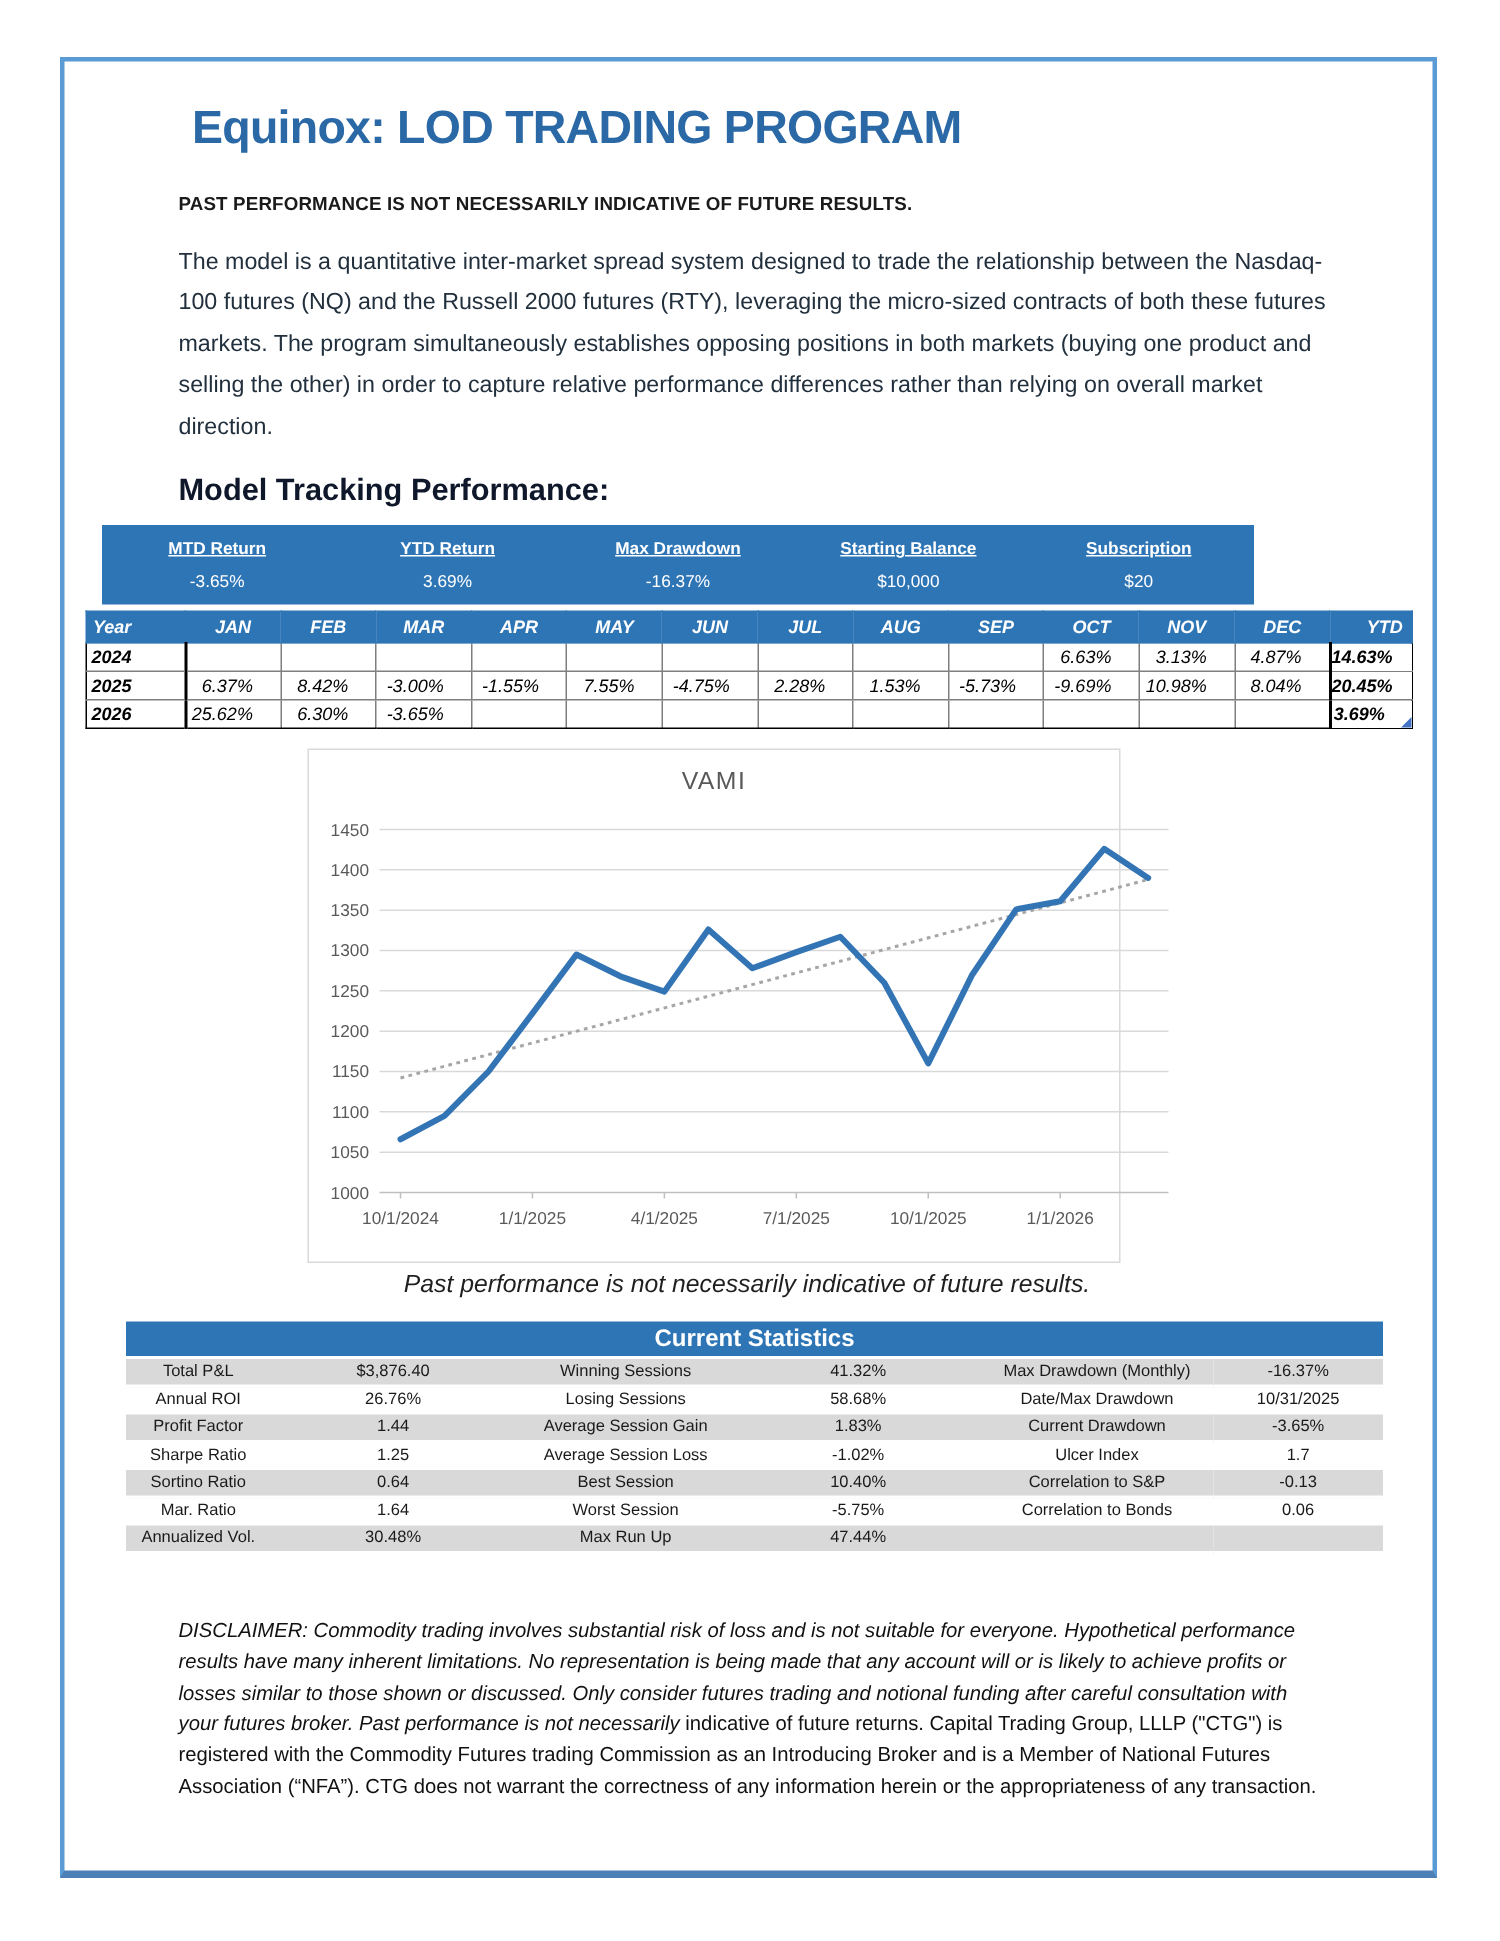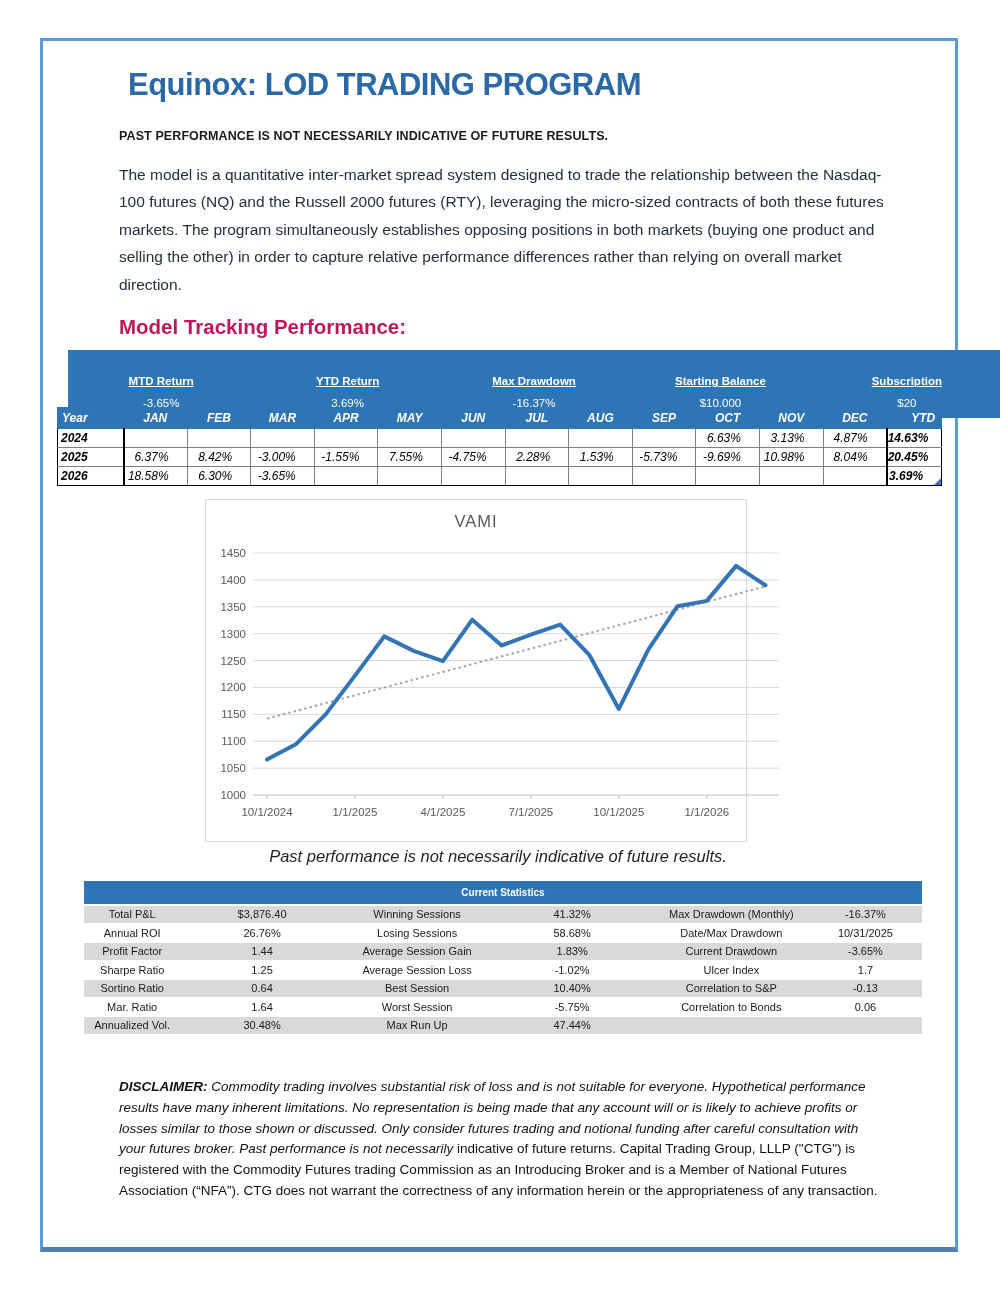--- a/index.html
+++ b/index.html
@@ -6,24 +6,24 @@
   html,body { width:1000px; height:1294px; background:#ffffff; font-family:"Liberation Sans", sans-serif; }
   .page {
     position:absolute; left:40px; top:38px; width:918px; height:1214px;
     background:#fff; border:3px solid #5B9BD5; border-bottom:5px solid #4C7FB5;
   }
   .abs { position:absolute; }
 
   .title { left:85px; top:26px; font-size:31px; font-weight:600; letter-spacing:-0.5px; color:#2A68A6; }
   .warning { left:76px; top:88px; font-size:12.5px; font-weight:bold; color:#1a1a1a; letter-spacing:0.1px; }
   .descr { left:76px; top:120px; width:774px; font-size:15.5px; line-height:27.4px; color:#22303E; }
-  .sect-head { left:76px; top:274px; font-size:20.5px; font-weight:600; color:#be185d; }
-
-  
-  .summary { left:25px; top:309px; width:932px; background:#2E75B6; color:#fff; display:flex; padding:25px 0 9px 0; }
+  .sect-head { left:76px; top:274px; font-size:20.5px; font-weight:600; color:#0f172a; }
+
+  
+  .summary { left:25px; top:309px; width:768px; background:#2E75B6; color:#fff; display:flex; padding:10px 0 9px 0; }
   .sum-col { flex:1; text-align:center; }
   .sum-label { font-size:11.5px; font-weight:bold; text-decoration:underline; }
   .sum-value { font-size:11.5px; margin-top:10px; }
 
   
   .monthly-wrap { left:14px; top:366px; width:884px; }
   table.monthly { width:884px; border-collapse:collapse; table-layout:fixed; font-size:12px;font-style:italic; }
   table.monthly th {
     background:#2E75B6; color:#fff; font-weight:bold; height:21px;
     text-align:center; border:1px solid #2E75B6;
@@ -45,30 +45,30 @@
 
   
   .chart-box { left:162px; top:458px; width:542px; height:343px; border:1px solid #D9D9D9; background:#fff; }
   .chart-title { position:absolute; left:0; top:12px; width:100%; text-align:center;
     font-size:16.5px; color:#595959; letter-spacing:1px; }
   .chart-caption { left:130px; top:806px; width:650px; text-align:center; font-style:italic;
     font-size:16.5px; color:#1f1f1f; }
 
   
   .stats-wrap { left:41px; top:840px; width:838px; }
-  .stats-title { background:#2E75B6; color:#fff; font-weight:bold; font-size:10px;
+  .stats-title { background:#2E75B6; color:#fff; font-weight:bold; font-size:16px;
     text-align:center; height:23px; line-height:23px; margin-bottom:2px; }
   table.stats { width:838px; border-collapse:separate; border-spacing:0; table-layout:fixed; font-size:11px; color:#1a1a1a; }
   table.stats td { height:18.5px; text-align:center; white-space:nowrap; border-bottom:2px solid #fff; overflow:visible; }
   table.stats tr.gray td { background:#D9D9D9; }
   table.stats tr.white td { background:#ffffff; }
 
   
   .disclaimer { left:76px; top:1036px; width:760px; font-size:13.5px; line-height:20.8px; color:#111; }
-  .disclaimer .dlabel { font-weight:bold; font-style:italic; }
+  .disclaimer .dlabel { font-weight:normal; font-style:italic; }
   .disclaimer .ditalic { font-style:italic; }
   .disclaimer .dregular { font-style:normal; }
 </style>
 </head>
 <body>
 
 <div class="page">
 
   <div class="abs title">Equinox: LOD TRADING PROGRAM</div>
 
@@ -149,21 +149,21 @@
             <td>2.28%</td>
             <td>1.53%</td>
             <td>-5.73%</td>
             <td>-9.69%</td>
             <td>10.98%</td>
             <td>8.04%</td>
             <td class="ytd">20.45%</td>
           </tr>
           <tr>
             <td class="year">2026</td>
-            <td>18.58%</td>
+            <td>25.62%</td>
             <td>6.30%</td>
             <td>-3.65%</td>
             <td></td>
             <td></td>
             <td></td>
             <td></td>
             <td></td>
             <td></td>
             <td></td>
             <td></td>

